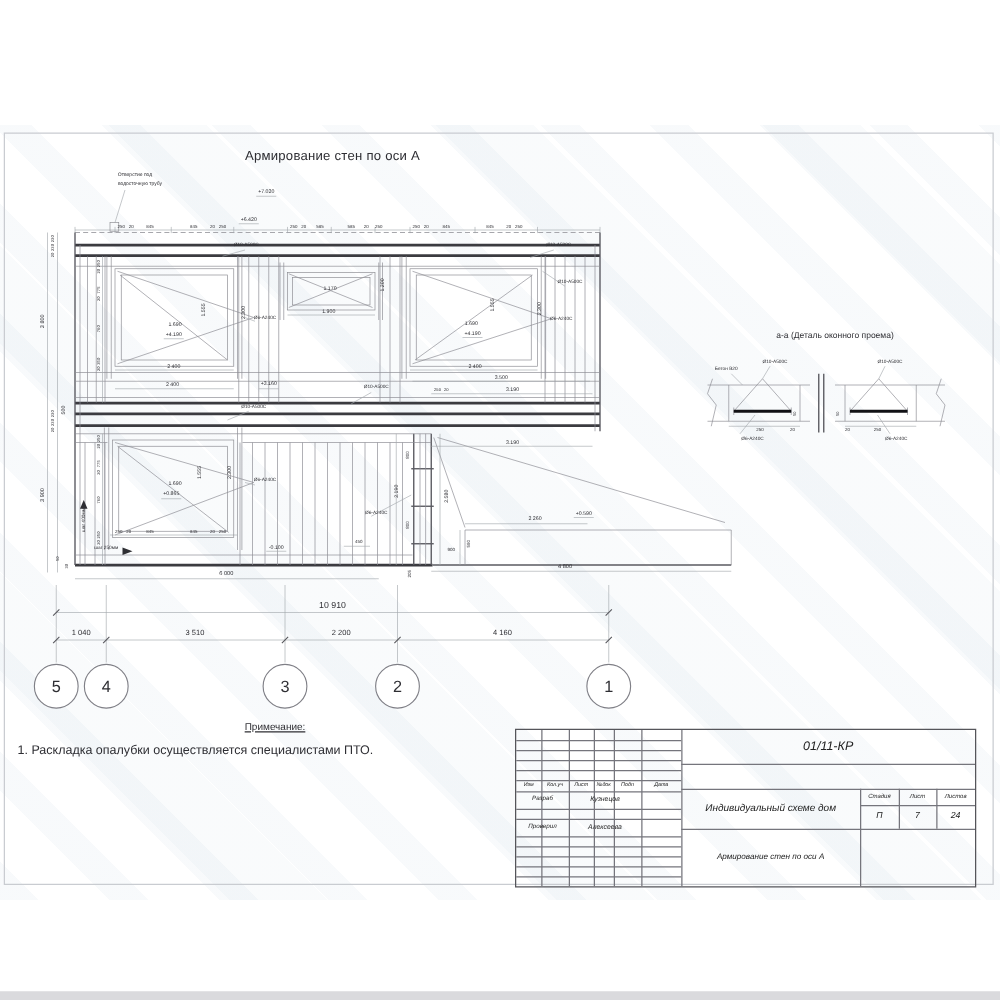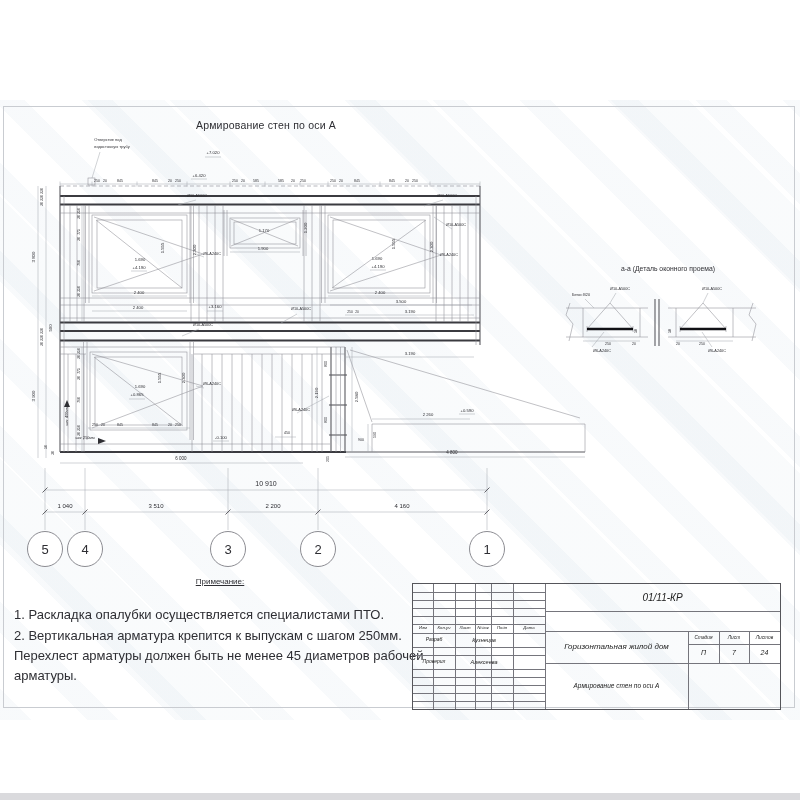--- a/index.html
+++ b/index.html
@@ -20,22 +20,22 @@
   svg .z{stroke:#9a9aa0;stroke-width:0.7;stroke-dasharray:4 2.5;}
   svg .sl{stroke:#55555a;stroke-width:0.9;}
   svg .b{stroke:#111115;stroke-width:2.4;}
   svg .ax{fill:#fff;stroke:#7f7f86;stroke-width:0.9;}
   svg text{fill:#2e2e33;}
   svg .axnum{font-size:13px;}
   #main-title{position:absolute;left:160px;top:119px;width:212px;text-align:center;
       font-size:10.5px;letter-spacing:.2px;}
   #detail-title{position:absolute;left:568px;top:265px;width:200px;text-align:center;font-size:6.8px;}
   #notes{position:absolute;left:14px;top:577px;width:412px;}
-  #notes-title{text-align:center;font-size:8px;text-decoration:underline;margin-bottom:19px;}
-  .note-item{font-size:13px;line-height:1.55;margin-bottom:1px;}
+  #notes-title{text-align:center;font-size:8px;text-decoration:underline;margin-bottom:7px;}
+  .note-item{font-size:10px;line-height:1.55;margin-bottom:1px;}
   #tb{position:absolute;left:412px;top:583px;width:367px;height:125px;
       border:1.2px solid #55555a;box-sizing:content-box;font-style:italic;}
   .tbc{position:absolute;display:flex;align-items:center;justify-content:center;
        text-align:center;color:#222;line-height:1.15;overflow:hidden;}
   .tbl{position:absolute;background:#75757c;}
 </style>
 </head>
 <body>
 
 <div id="page">
@@ -366,21 +366,20 @@
       <text x="671" y="331" font-size="3.2" text-anchor="middle" transform="rotate(-90 671 331)">50</text>
     </svg>
 
   <div id="main-title">Армирование стен по оси А</div>
   <div id="detail-title">а-а (Деталь оконного проема)</div>
 
   <div id="notes">
     <div id="notes-title">Примечание:</div>
     <div id="notes-items">
         <div class="note-item">1. Раскладка опалубки осуществляется специалистами ПТО.</div>
-        <div class="note-item">2. Вертикальная арматура крепится к выпускам с шагом 250мм. Перехлест арматуры должен быть не менее 45 диаметров рабочей арматуры.</div>
       </div>
   </div>
 
   <div id="tb">
       <div class="tbl" style="left: 0px; top: 8px; width: 132px; height: 0.8px;"></div>
       <div class="tbl" style="left: 0px; top: 16px; width: 132px; height: 0.8px;"></div>
       <div class="tbl" style="left: 0px; top: 24px; width: 132px; height: 0.8px;"></div>
       <div class="tbl" style="left: 0px; top: 32px; width: 132px; height: 0.8px;"></div>
       <div class="tbl" style="left: 0px; top: 40px; width: 132px; height: 0.8px;"></div>
       <div class="tbl" style="left: 0px; top: 49px; width: 132px; height: 0.8px;"></div>
@@ -408,21 +407,21 @@
       <div class="tbc" style="left: 20px; top: 40px; width: 22px; height: 9px; font-size: 4.3px;">Кол.уч</div>
       <div class="tbc" style="left: 42px; top: 40px; width: 20px; height: 9px; font-size: 4.3px;">Лист</div>
       <div class="tbc" style="left: 62px; top: 40px; width: 16px; height: 9px; font-size: 4.3px;">№док</div>
       <div class="tbc" style="left: 78px; top: 40px; width: 22px; height: 9px; font-size: 4.3px;">Подп</div>
       <div class="tbc" style="left: 100px; top: 40px; width: 32px; height: 9px; font-size: 4.3px;">Дата</div>
       <div class="tbc" style="left: 0px; top: 49px; width: 42px; height: 14px; font-size: 5px;">Разраб</div>
       <div class="tbc" style="left: 42px; top: 49px; width: 58px; height: 14px; font-size: 5.5px;">Кузнецов</div>
       <div class="tbc" style="left: 0px; top: 71px; width: 42px; height: 14px; font-size: 5px;">Проверил</div>
       <div class="tbc" style="left: 42px; top: 71px; width: 58px; height: 14px; font-size: 5.5px;">Алексеева</div>
       <div class="tbc" style="left: 132px; top: 0px; width: 235px; height: 27px; font-size: 10px;">01/11-КР</div>
-      <div class="tbc" style="left: 132px; top: 47px; width: 143px; height: 32px; font-size: 8px;">Горизонтальная жилой дом</div>
+      <div class="tbc" style="left: 132px; top: 47px; width: 143px; height: 32px; font-size: 8px;">Индивидуальный схеме дом</div>
       <div class="tbc" style="left: 275px; top: 47px; width: 31px; height: 13px; font-size: 4.8px;">Стадия</div>
       <div class="tbc" style="left: 306px; top: 47px; width: 30px; height: 13px; font-size: 4.8px;">Лист</div>
       <div class="tbc" style="left: 336px; top: 47px; width: 31px; height: 13px; font-size: 4.8px;">Листов</div>
       <div class="tbc" style="left: 275px; top: 60px; width: 31px; height: 19px; font-size: 7px;">П</div>
       <div class="tbc" style="left: 306px; top: 60px; width: 30px; height: 19px; font-size: 7px;">7</div>
       <div class="tbc" style="left: 336px; top: 60px; width: 31px; height: 19px; font-size: 7px;">24</div>
       <div class="tbc" style="left: 132px; top: 79px; width: 143px; height: 46px; font-size: 6.5px;">Армирование стен по оси А</div>
     </div>
 
   <div id="bottom-strip"></div>

